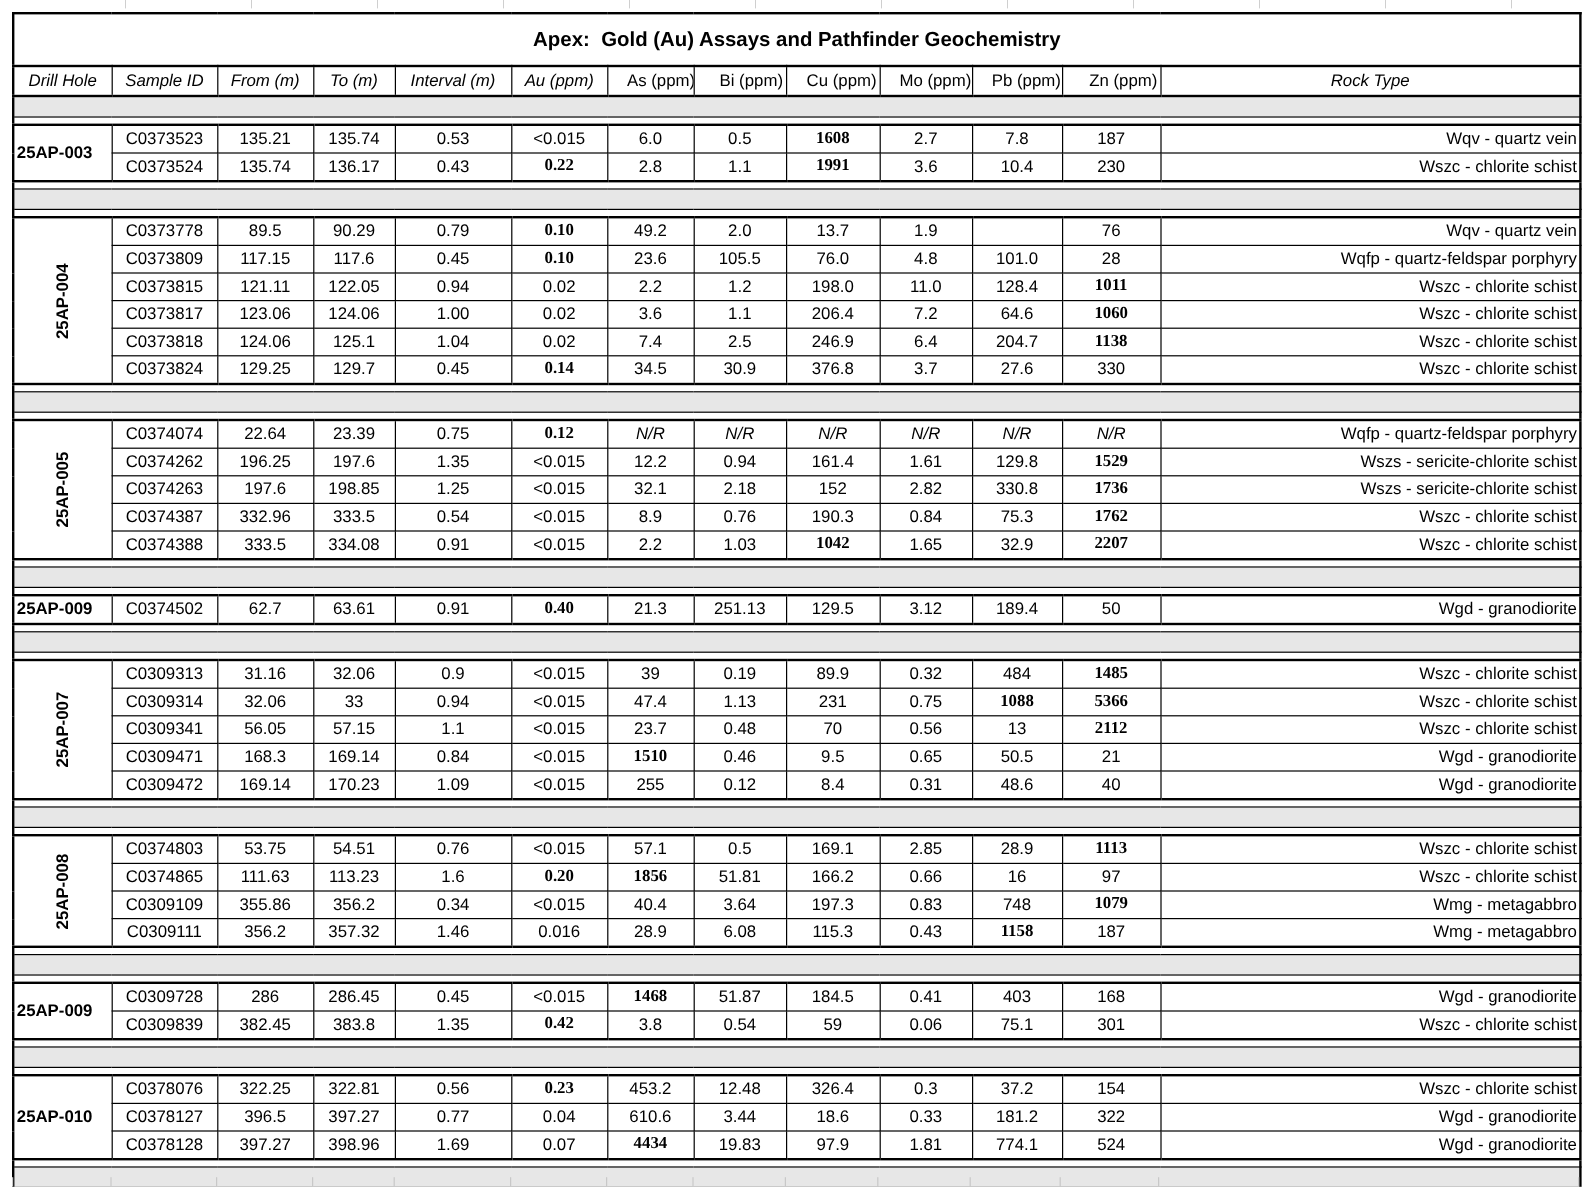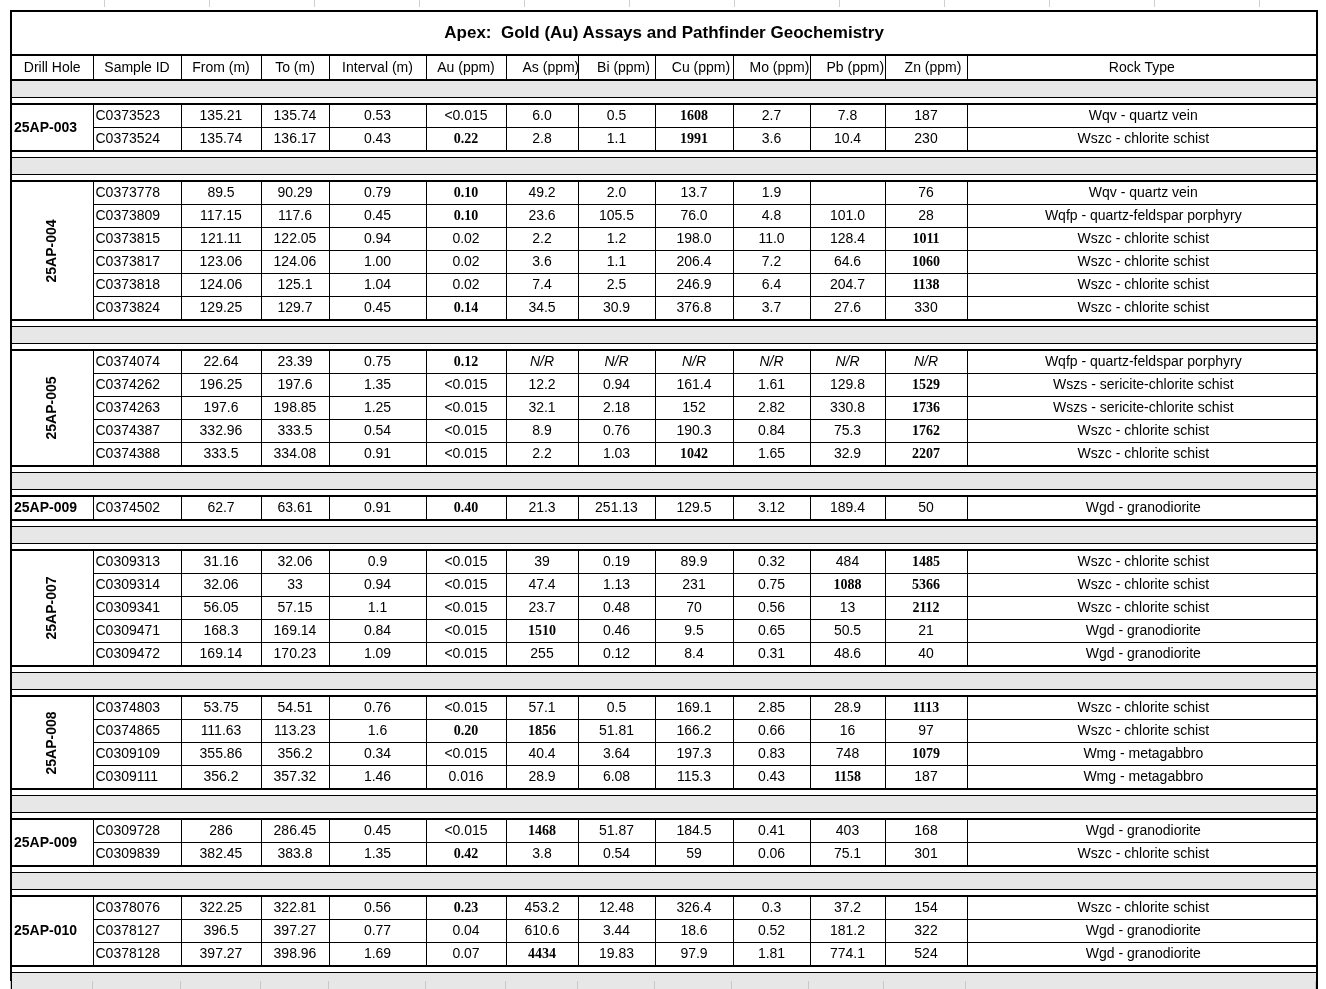--- a/index.html
+++ b/index.html
@@ -17,28 +17,28 @@
     width: 1306px; border-collapse: collapse; table-layout: fixed;
     border: 2px solid #000;
   }
   td { border: 1px solid #000; padding: 0 2px; font-size: 14px; line-height: 1.1;
        overflow: hidden; white-space: nowrap; }
   tr.title-row td {
     height: 42px; border-bottom: 2px solid #000;
     font-weight: bold; font-size: 17px; text-align: center; white-space: pre;
   }
   tr.header-row td { height: 23px; border-bottom: 2px solid #000; text-align: center; }
-  tr.header-row td.hi { }
-  tr.header-row td.hl { text-align: center; padding-left: 16px; }
+  tr.header-row td.hi { font-style: italic; }
+  tr.header-row td.hl { text-align: right; padding-left: 16px; }
   tr.data-row td { height: 22px; }
   td.num { text-align: center; }
   td.num.b { font-weight: bold; font-family: Liberation Serif, serif; }
   td.num.i { font-style: italic; }
-  td.sample { text-align: left; }
-  td.rock { text-align: center; padding-left: 5px; }
+  td.sample { text-align: center; }
+  td.rock { text-align: right; padding-left: 5px; }
   td.dh { font-weight: bold; text-align: left;
           border-top: 2px solid #000; border-bottom: 2px solid #000; margin-top: 36px; }
   td.dh.vert { position: relative; }
   td.dh.vert .vlabel {
     position: absolute; top: 50%; left: 50%;
     transform: translate(-50%,-50%) rotate(-90deg); white-space: nowrap;
   }
   tr.block-top td { border-top: 2px solid #000; }
   tr.block-bottom td { border-bottom: 2px solid #000; }
   tr.sep-gray td { height: 16px; background: #e7e7e7;
@@ -552,21 +552,21 @@
       </tr>
       <tr class="data-row">
         <td class="sample">C0378127</td>
         <td class="num">396.5</td>
         <td class="num">397.27</td>
         <td class="num">0.77</td>
         <td class="num">0.04</td>
         <td class="num">610.6</td>
         <td class="num">3.44</td>
         <td class="num">18.6</td>
-        <td class="num">0.52</td>
+        <td class="num">0.33</td>
         <td class="num">181.2</td>
         <td class="num">322</td>
         <td class="rock">Wgd - granodiorite</td>
       </tr>
       <tr class="data-row block-bottom">
         <td class="sample">C0378128</td>
         <td class="num">397.27</td>
         <td class="num">398.96</td>
         <td class="num">1.69</td>
         <td class="num">0.07</td>

